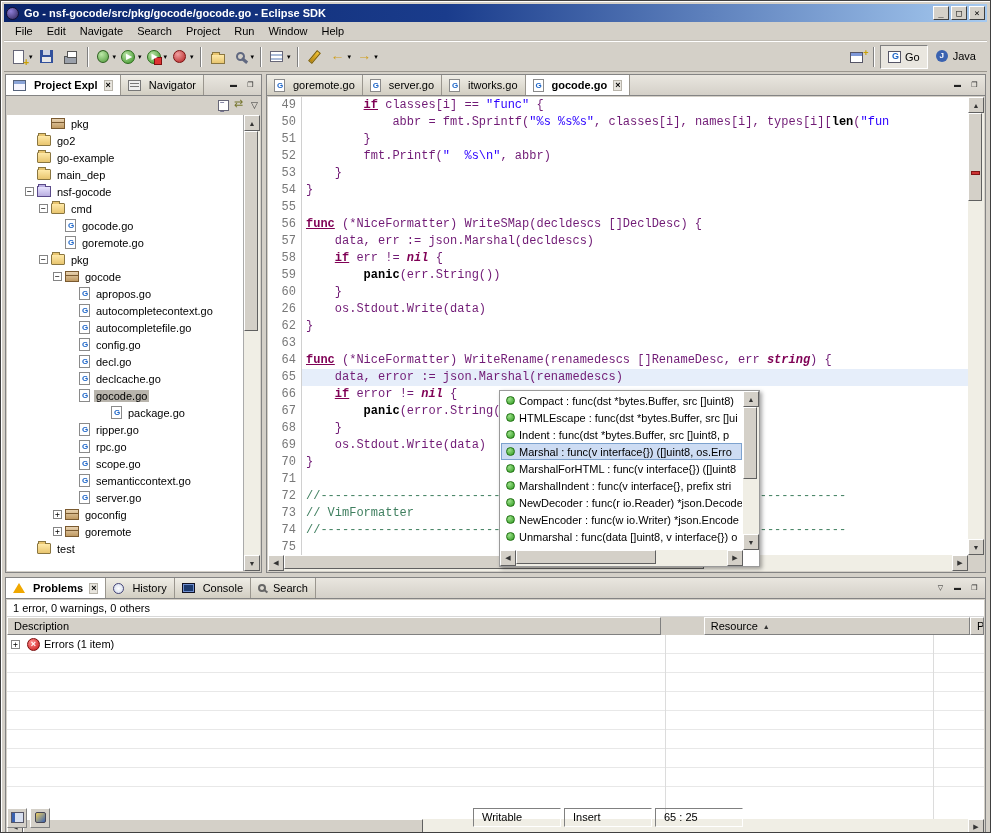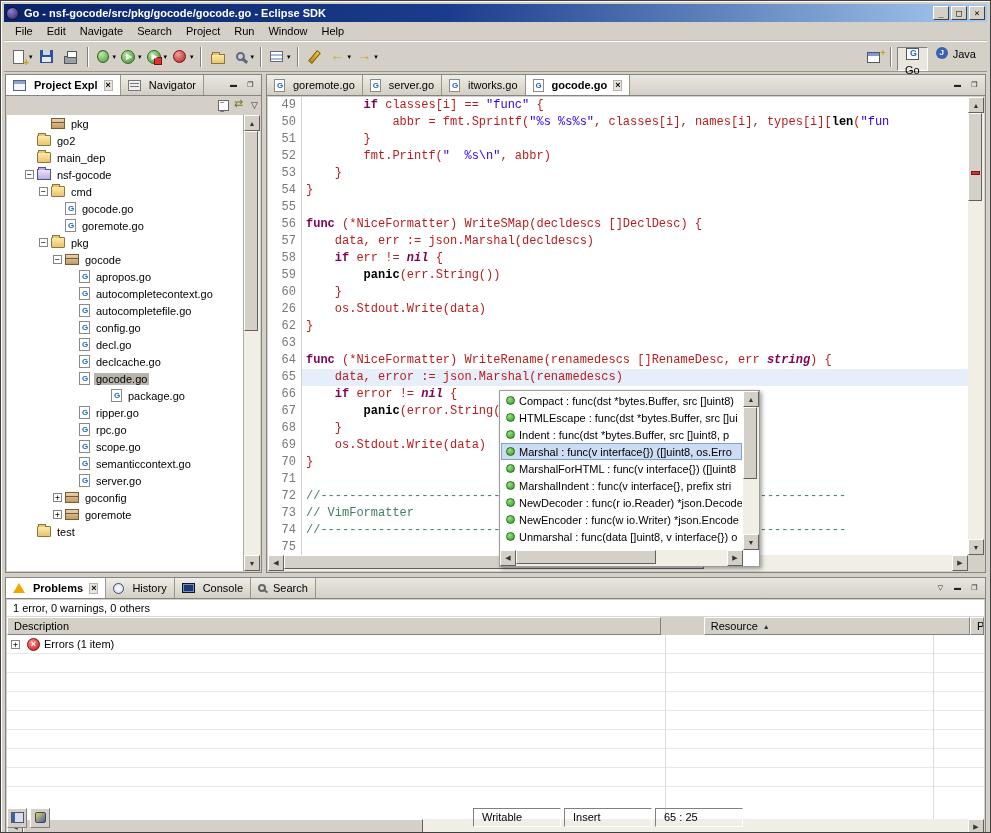--- a/index.html
+++ b/index.html
@@ -16,21 +16,21 @@
   
   #menubar{position:absolute;left:3px;top:21px;right:3px;height:19px;display:flex;align-items:center;padding-left:4px;border-bottom:1px solid #c0bcb4;}
   .menu-item{padding:2px 7px;}
   #toolbar{position:absolute;left:3px;top:40px;right:3px;height:31px;border-top:1px solid #fff;border-bottom:1px solid #9a968e;display:flex;align-items:center;padding:0 4px;}
   #toolbar-left{display:flex;align-items:center;flex:1;}
   #perspective-bar{display:flex;align-items:center;}
   .tb-btn{height:24px;min-width:24px;display:inline-flex;align-items:center;justify-content:center;padding:0 2px;}
   .tb-sep{width:2px;height:20px;border-left:1px solid #808080;border-right:1px solid #fff;margin:0 4px;}
   .drop{font-size:7px;margin-left:2px;}
   .persp-btn{display:inline-flex;align-items:center;gap:4px;height:24px;padding:0 7px;margin-left:1px;}
-  .persp-btn.active{background:#e9e6df;border:1px solid;border-color:#808080 #fff #fff #808080;flex-direction:column;}
+  .persp-btn.active{background:#e9e6df;border:1px solid;border-color:#808080 #fff #fff #808080;}
 
   .tbi{width:17px;height:17px;display:inline-block;position:relative;flex:none;}
   .tbi-new{width:11px;height:14px;background:#fff;border:1px solid #667;margin:1px 3px;}
   .tbi-new::after{content:"+";position:absolute;right:-6px;bottom:-5px;color:#caa002;font-weight:bold;font-size:10px;}
   .tbi-save{width:13px;height:13px;background:#31509c;margin:2px;}
   .tbi-save::before{content:"";position:absolute;left:3px;top:0;width:7px;height:5px;background:#cdd3e2;}
   .tbi-save::after{content:"";position:absolute;left:2px;bottom:1px;width:9px;height:5px;background:#e8e8e8;}
   .tbi-print{width:13px;height:8px;background:#9aa0aa;border:1px solid #555;margin:7px 2px 0;}
   .tbi-print::before{content:"";position:absolute;left:2px;top:-6px;width:8px;height:5px;background:#fff;border:1px solid #555;}
   .tbi-debug{width:12px;height:13px;border-radius:50%;background:radial-gradient(circle at 35% 30%,#bce8a8,#4f9a3a);border:1px solid #2e6020;margin:2px;}
@@ -95,22 +95,22 @@
   .ic-navigator::before{content:"";position:absolute;left:1px;right:1px;top:2px;height:6px;background:repeating-linear-gradient(#777 0 1px,#eee 1px 3px);}
 
   
   #editor-view{left:265px;top:73px;width:720px;height:499px;}
   #editor-body{position:absolute;left:1px;top:22px;right:17px;bottom:17px;background:#fff;display:flex;overflow:hidden;}
   #gutter{width:34px;flex:none;border-right:1px solid #d0d0d0;color:#787878;text-align:right;padding-right:5px;font:12px/17px "Liberation Mono",monospace;background:#fff;}
   .gline{height:17px;}
   #code-inner{flex:1;font:12px/17px "Liberation Mono",monospace;white-space:pre;overflow:hidden;}
   .cline{height:17px;padding-left:4px;}
   .cline.current{background:#e6eefa;}
-  .tk-p{color:#b91c1c;}
-  .tk-k{color:#7f0055;font-weight:bold;}
+  .tk-p{color:#701a75;}
+  .tk-k{color:#7f0055;font-weight:bold;text-decoration:underline;}
   .tk-t{color:#7f0055;font-weight:bold;font-style:italic;}
   .tk-s{color:#2a00ff;}
   .tk-c{color:#3f7f5f;}
   .tk-b{color:#000;font-weight:bold;}
 
   
   .sb-btn{width:16px;height:16px;flex:none;background:#d4d0c8;border:1px solid;border-color:#fff #606060 #606060 #fff;font-size:7px;display:flex;align-items:center;justify-content:center;color:#333;}
   .vscroll{position:absolute;width:16px;display:flex;flex-direction:column;background:#f0eee5;}
   .sb-track{flex:1;position:relative;}
   .sb-thumb{position:absolute;left:0;width:14px;background:#d4d0c8;border:1px solid;border-color:#fff #606060 #606060 #fff;}
@@ -282,20 +282,25 @@
     <div id="tree-wrap">
         <div class="tree-row" style="padding-left:32px">
           <span class="expander none"></span>
           <span class="ic ic-package"></span>
           <span class="tree-label">pkg</span>
         </div>
         <div class="tree-row" style="padding-left:18px">
           <span class="expander none"></span>
           <span class="ic ic-folder"></span>
           <span class="tree-label">go2</span>
+        </div>
+        <div class="tree-row" style="padding-left:18px">
+          <span class="expander none"></span>
+          <span class="ic ic-folder"></span>
+          <span class="tree-label">go-example</span>
         </div>
         <div class="tree-row" style="padding-left:18px">
           <span class="expander none"></span>
           <span class="ic ic-folder"></span>
           <span class="tree-label">main_dep</span>
         </div>
         <div class="tree-row" style="padding-left:18px">
           <span class="expander">−</span>
           <span class="ic ic-project"></span>
           <span class="tree-label">nsf-gocode</span>

